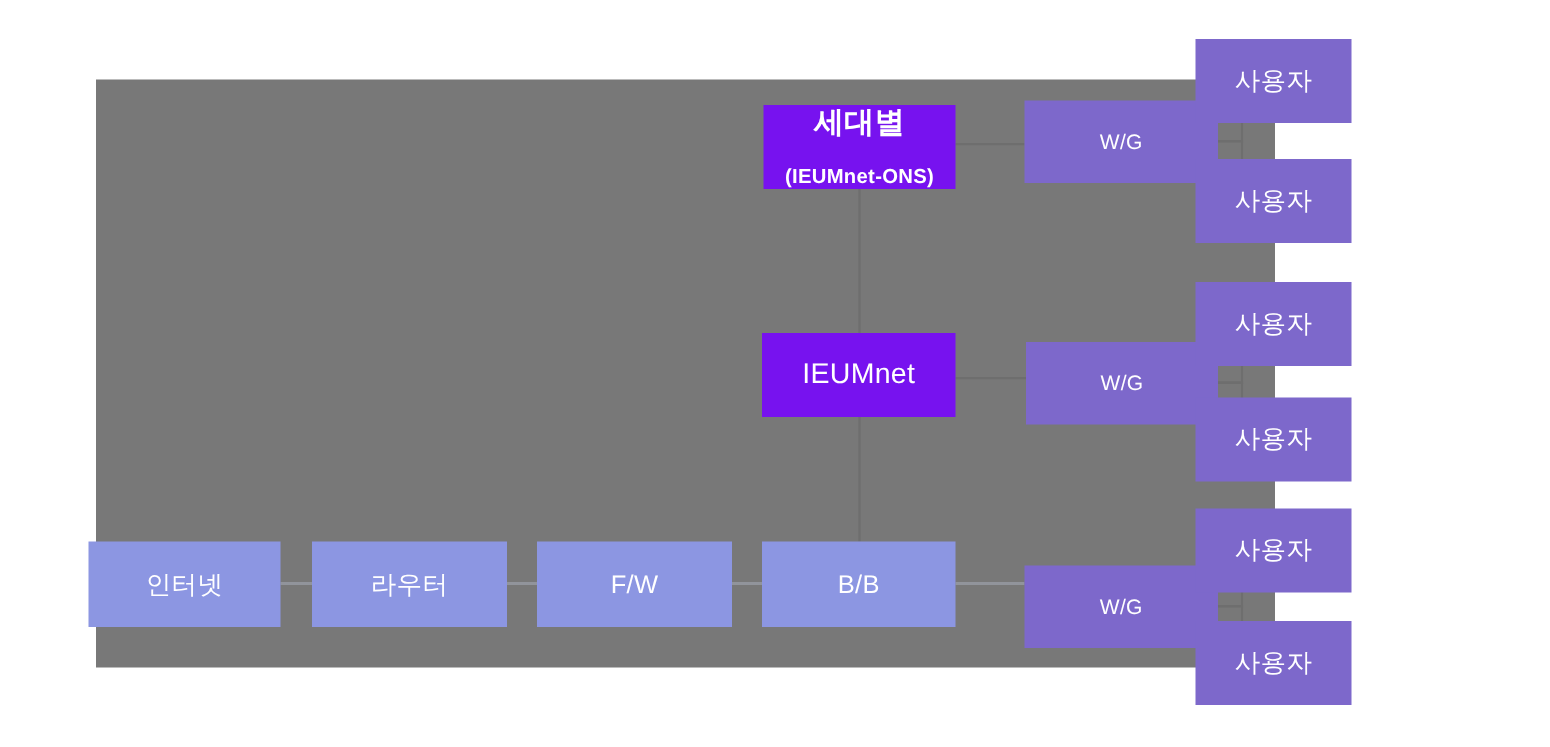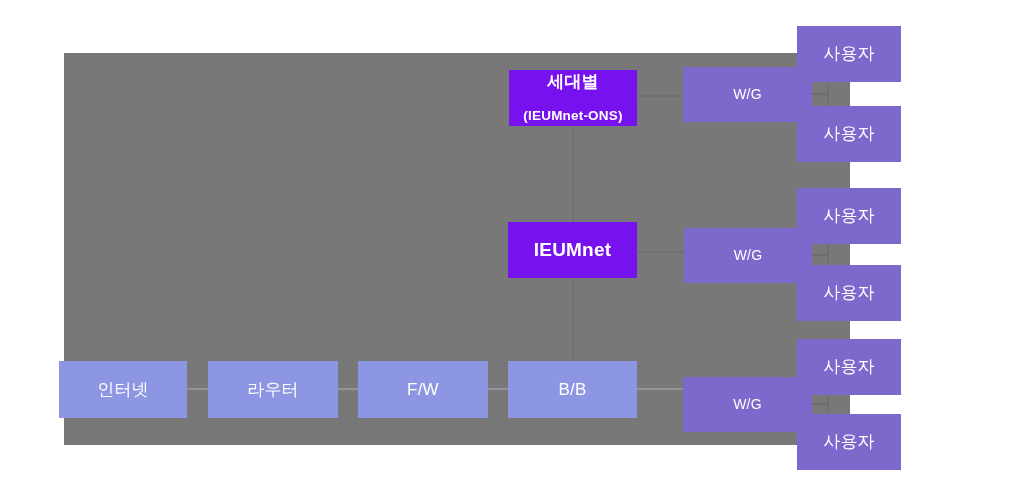--- a/index.html
+++ b/index.html
@@ -25,23 +25,23 @@
     align-items:center;justify-content:center;
     color:#ffffff;
     text-align:center;
     line-height:1.25;
     letter-spacing:0.2px;
   }
   .node--core{background:#7712EF;}
   .node--wg{background:#7D68CB;font-size:14px;font-weight:500;}
   .node--edge{background:#8C96E2;font-size:17px;font-weight:500;}
   .node--user{background:#7D68CB;font-size:17px;font-weight:500;}
-  .node__label-main{font-size:17px;font-weight:700;}
+  .node__label-main{font-size:20px;font-weight:700;}
   .node__label-sub{font-size:13.5px;font-weight:600;margin-top:15px;}
-  .node__label-big{font-size:19px;font-weight:700;}
+  .node__label-big{font-size:19px;font-weight:400;}
 
   
   #node-generation{left:509px;top:70px;width:128px;height:56px;}
   #node-ieumnet{left:508px;top:222px;width:129px;height:56px;}
 
   
   #node-wg-1{left:683px;top:67px;width:129px;height:55px;}
   #node-wg-2{left:684px;top:228px;width:128px;height:55px;}
   #node-wg-3{left:683px;top:377px;width:129px;height:55px;}
 

